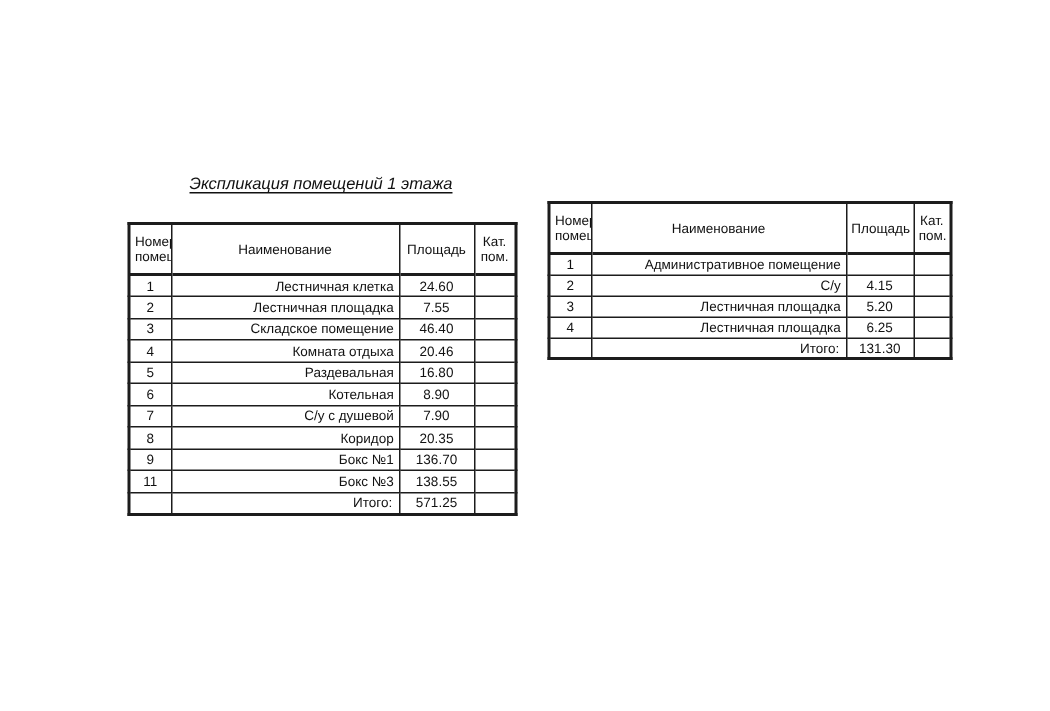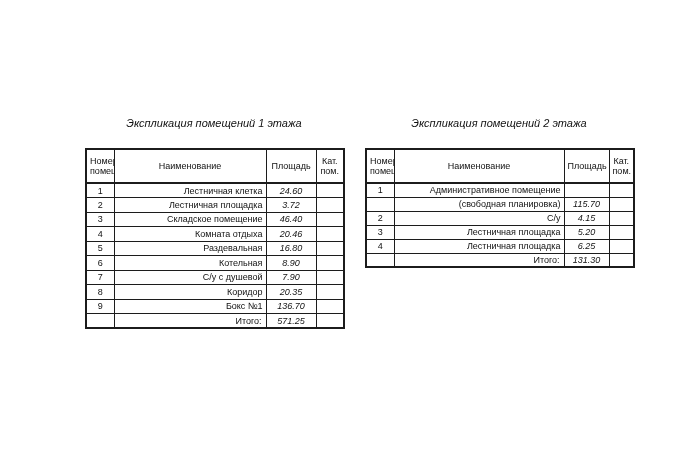--- a/index.html
+++ b/index.html
@@ -14,20 +14,21 @@
 
   .expl { position: absolute; top: 116px; }
   .expl-1 { left: 85px;  width: 258px; }
   .expl-2 { left: 365px; width: 268px; }
 
   .tbl-title {
     text-align: center;
     font-style: italic;
     font-size: 11px;
     line-height: 14px;
+    text-decoration: underline;
     text-underline-offset: 2px;
     white-space: nowrap;
     color: #111;
   }
 
   table.expl-table {
     border-collapse: collapse;
     table-layout: fixed;
     margin-top: 18px;
     border: 2px solid #1c1c1c;
@@ -52,21 +53,21 @@
     text-align: center;
     vertical-align: middle;
   }
   .expl-table thead th span { white-space: pre-line; display: block; }
 
   .expl-1 tbody tr { height: 14.5px; }
   .expl-2 tbody tr { height: 14px; }
 
   td.c-num  { text-align: center; }
   td.c-name { text-align: right; padding-left: 4px; }
-  td.c-area { text-align: center; font-style: italic; }
+  td.c-area { text-align: center; }
   td.c-cat  { text-align: center; }
   td.c-total-label { padding-right: 4px; }
 </style>
 </head>
 <body>
 
 <div class="sheet">
 
   <section class="expl expl-1">
     <div class="tbl-title">Экспликация помещений 1 этажа</div>
@@ -98,21 +99,21 @@
       <tbody>
           <tr>
             <td class="c-num">1</td>
             <td class="c-name">Лестничная клетка</td>
             <td class="c-area">24.60</td>
             <td class="c-cat"></td>
           </tr>
           <tr>
             <td class="c-num">2</td>
             <td class="c-name">Лестничная площадка</td>
-            <td class="c-area">3.72</td>
+            <td class="c-area">7.55</td>
             <td class="c-cat"></td>
           </tr>
           <tr>
             <td class="c-num">3</td>
             <td class="c-name">Складское помещение</td>
             <td class="c-area">46.40</td>
             <td class="c-cat"></td>
           </tr>
           <tr>
             <td class="c-num">4</td>
@@ -144,31 +145,36 @@
             <td class="c-area">20.35</td>
             <td class="c-cat"></td>
           </tr>
           <tr>
             <td class="c-num">9</td>
             <td class="c-name">Бокс №1</td>
             <td class="c-area">136.70</td>
             <td class="c-cat"></td>
           </tr>
           <tr>
+            <td class="c-num">11</td>
+            <td class="c-name">Бокс №3</td>
+            <td class="c-area">138.55</td>
+            <td class="c-cat"></td>
+          </tr>
+          <tr>
             <td class="c-num"></td>
             <td class="c-name c-total-label">Итого:</td>
             <td class="c-area">571.25</td>
             <td class="c-cat"></td>
           </tr>
         </tbody>
     </table>
   </section>
 
   <section class="expl expl-2">
-    <div class="tbl-title">Экспликация помещений 2 этажа</div>
     <table class="expl-table">
       <colgroup>
         <col style="width:28px">
           <col style="width:170px">
           <col style="width:45px">
           <col style="width:25px">
       </colgroup>
       <thead>
         <tr>
           <th>
@@ -188,26 +194,20 @@
         </tr>
       </thead>
       <tbody>
           <tr>
             <td class="c-num">1</td>
             <td class="c-name">Административное помещение</td>
             <td class="c-area"></td>
             <td class="c-cat"></td>
           </tr>
           <tr>
-            <td class="c-num"></td>
-            <td class="c-name">(свободная планировка)</td>
-            <td class="c-area">115.70</td>
-            <td class="c-cat"></td>
-          </tr>
-          <tr>
             <td class="c-num">2</td>
             <td class="c-name">С/у</td>
             <td class="c-area">4.15</td>
             <td class="c-cat"></td>
           </tr>
           <tr>
             <td class="c-num">3</td>
             <td class="c-name">Лестничная площадка</td>
             <td class="c-area">5.20</td>
             <td class="c-cat"></td>

